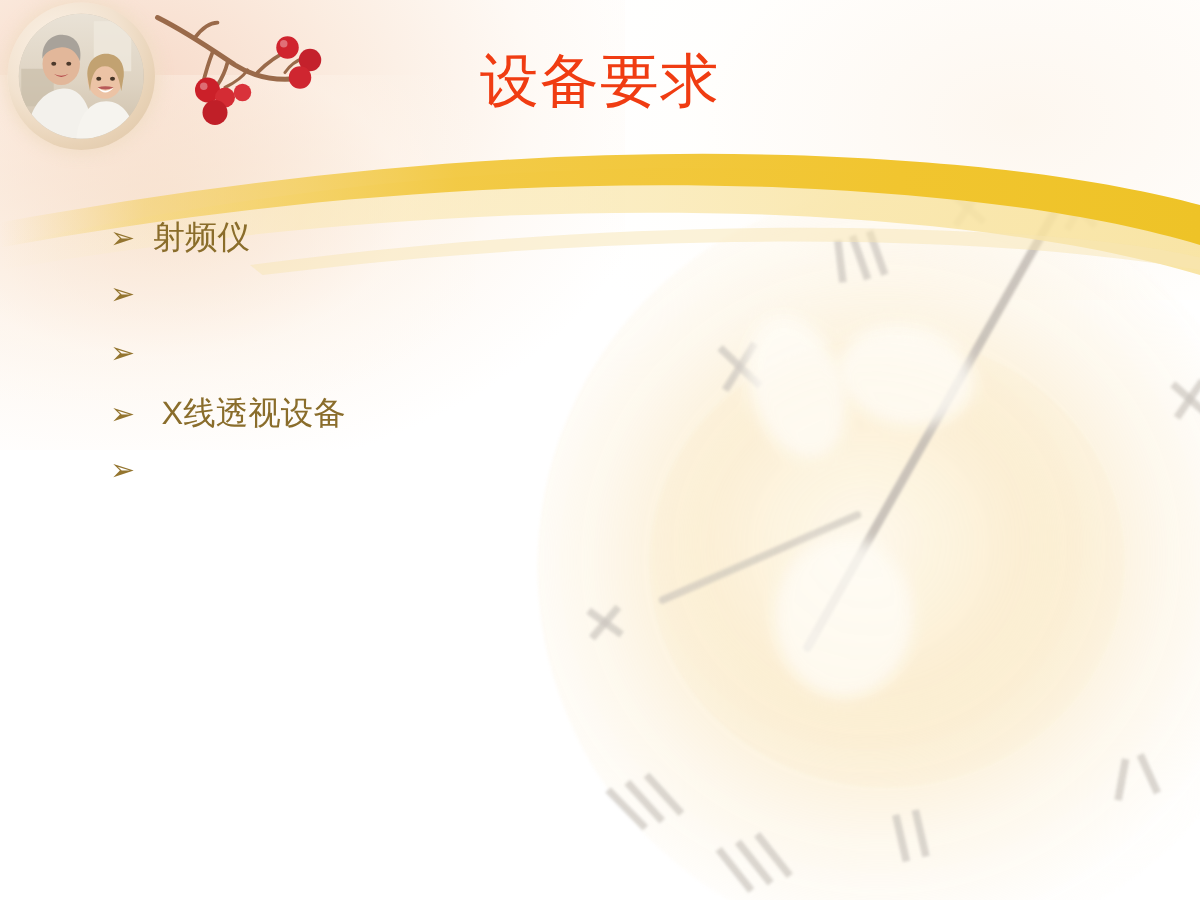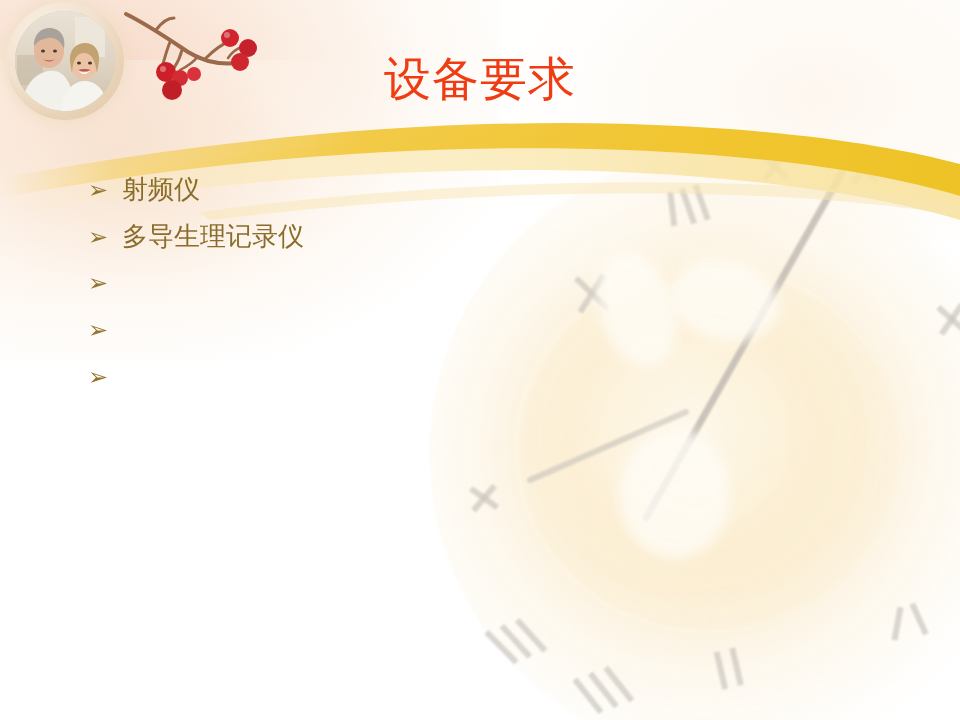--- a/index.html
+++ b/index.html
@@ -134,21 +134,21 @@
     left: 110px;
     top: 0px;
     width: 170px;
     height: 120px;
   }
 
   
   .title {
     position: absolute;
     left: 0;
-    top: 50px;
+    top: 36px;
     width: 960px;
     text-align: center;
     font-size: 47px;
     line-height: 58px;
     letter-spacing: 1px;
     color: #f03c12;
     font-weight: 400;
     white-space: nowrap;
   }
 
@@ -358,26 +358,26 @@
 
   <div class="title">设备要求</div>
 
   <div class="bullets">
     <div class="bullet-row">
       <span class="bullet-mark">➢</span>
       <span class="bullet-text">射频仪</span>
     </div>
     <div class="bullet-row">
       <span class="bullet-mark">➢</span>
-      <span class="bullet-text">多导生理记录仪</span>
-    </div>
-    <div class="bullet-row">
-      <span class="bullet-mark">➢</span>
-    </div>
-    <div class="bullet-row">
-      <span class="bullet-mark">➢</span>
+    </div>
+    <div class="bullet-row">
+      <span class="bullet-mark">➢</span>
+    </div>
+    <div class="bullet-row">
+      <span class="bullet-mark">➢</span>
+      <span class="bullet-text"> X线透视设备</span>
     </div>
     <div class="bullet-row">
       <span class="bullet-mark">➢</span>
     </div>
   </div>
 
 </div>
 
 </body></html>

